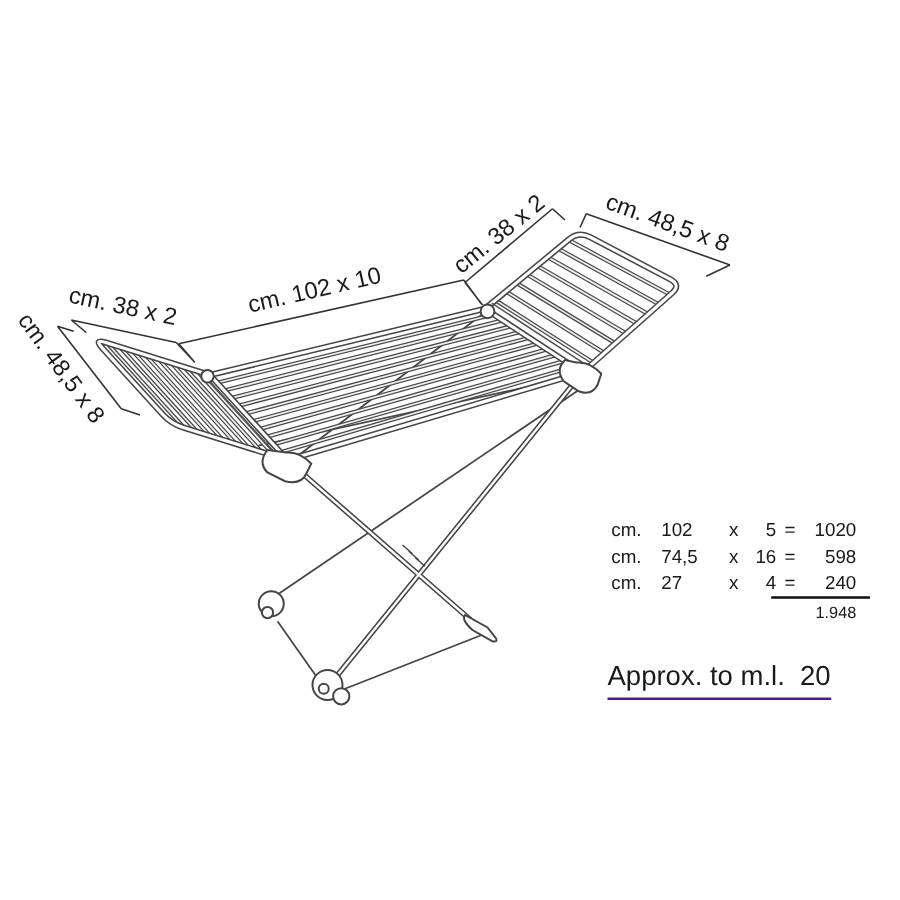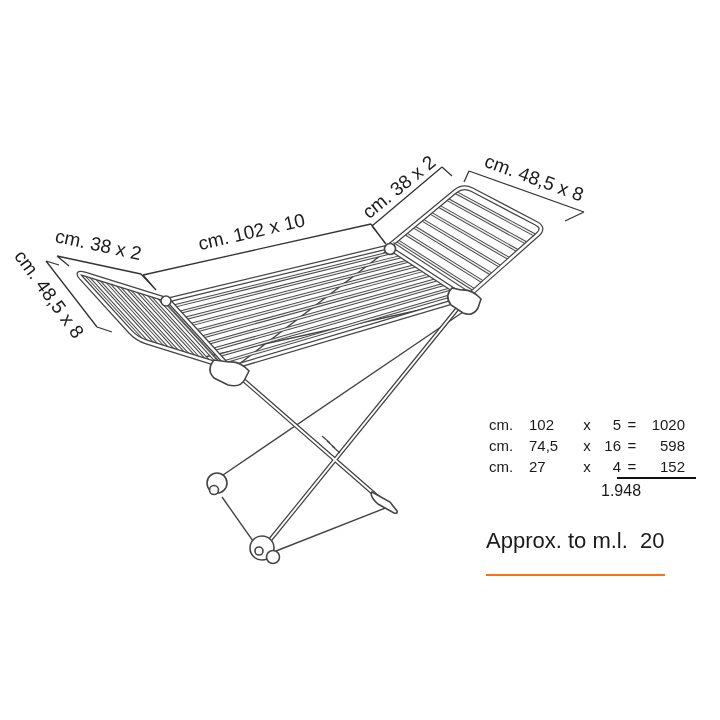--- a/index.html
+++ b/index.html
@@ -12,24 +12,24 @@
   
   .calc{position:absolute;left:489px;top:414px;font-size:15px;line-height:21px;}
   .calc-row{display:grid;grid-template-columns:40px 50px 16px 26px 22px 42px;}
   .c-unit{text-align:left;}
   .c-len{text-align:left;}
   .c-x{text-align:center;}
   .c-cnt{text-align:right;}
   .c-eq{text-align:center;}
   .c-val{text-align:right;}
   .sum-rule{position:absolute;left:617px;top:477px;width:79px;border-top:2px solid #111;}
-  .grand-total{position:absolute;left:601px;top:482px;width:84px;
-               font-size:16px;}
+  .grand-total{position:absolute;left:601px;top:482px;width:84px;text-align:right;
+               font-size:13px;}
   .note{position:absolute;left:486px;top:528px;font-size:22px;white-space:pre;
-        border-bottom:2px solid #f97316;padding-bottom:20px;}
+        border-bottom:2px solid #4c1d95;padding-bottom:4px;}
 </style>
 </head>
 <body>
 
 <div class="stage">
 
   <svg width="720" height="720" viewBox="0 0 720 720">
 
     <g>
       <path d="M466,310 L220,477 M389,249 L234,368 M200,358 L461,301
@@ -121,21 +121,21 @@
       <span class="c-cnt">16</span>
       <span class="c-eq">=</span>
       <span class="c-val">598</span>
     </div>
     <div class="calc-row">
       <span class="c-unit">cm.</span>
       <span class="c-len">27</span>
       <span class="c-x">x</span>
       <span class="c-cnt">4</span>
       <span class="c-eq">=</span>
-      <span class="c-val">152</span>
+      <span class="c-val">240</span>
     </div>
   </div>
 
   <div class="sum-rule"></div>
   <div class="grand-total">1.948</div>
   <div class="note">Approx. to m.l.  20</div>
 
 </div>
 
 </body></html>

